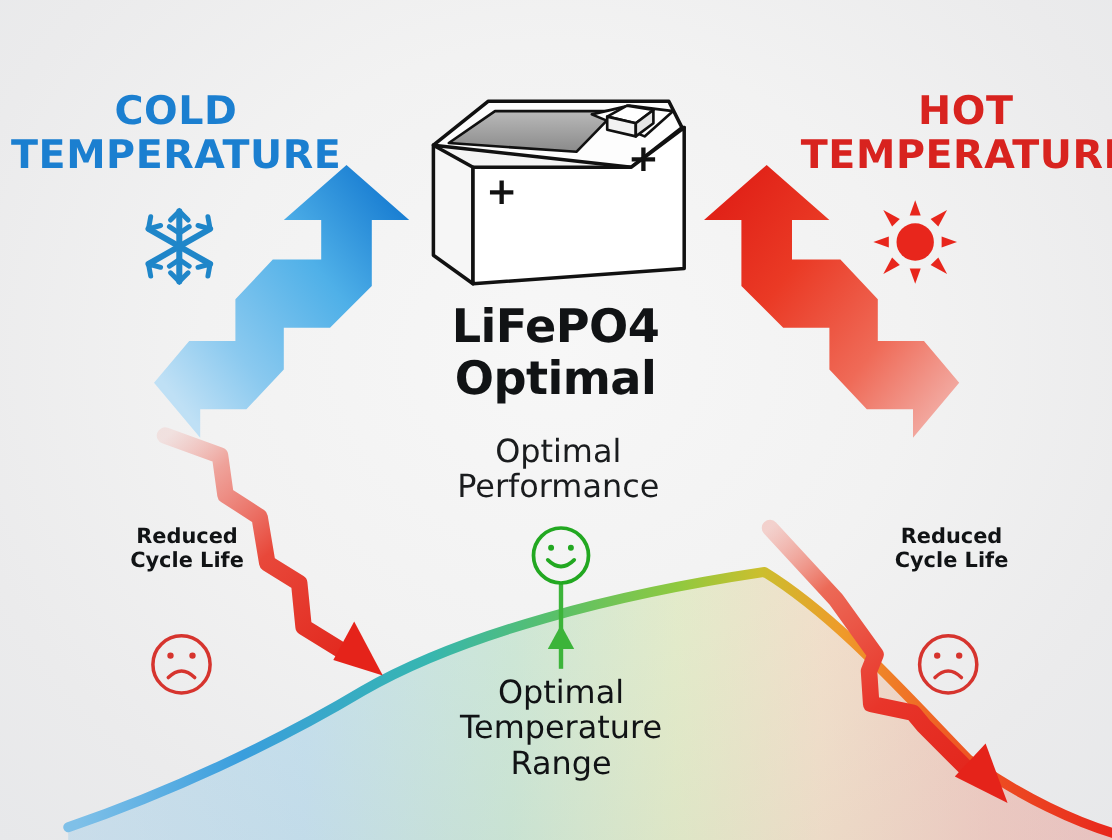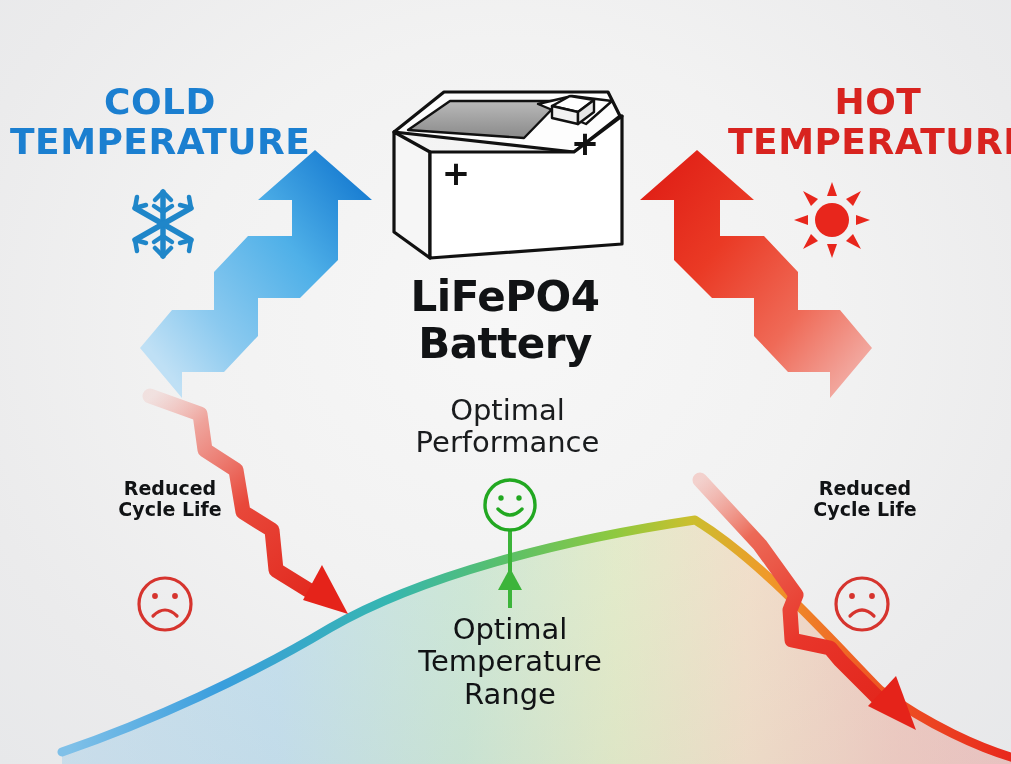--- a/index.html
+++ b/index.html
@@ -255,21 +255,21 @@
     </g>
   </svg>
 
   <div class="txt side-title" id="cold-title">COLD
 TEMPERATURE</div>
 
   <div class="txt side-title" id="hot-title">HOT
 TEMPERATURE</div>
 
   <div class="txt" id="battery-label">LiFePO4
-Battery</div>
+Optimal</div>
 
   <div class="txt" id="optimal-performance">Optimal
 Performance</div>
 
   <div class="txt" id="optimal-range">Optimal
 Temperature
 Range</div>
 
   <div class="txt reduced" id="reduced-left">Reduced
 Cycle Life</div>

